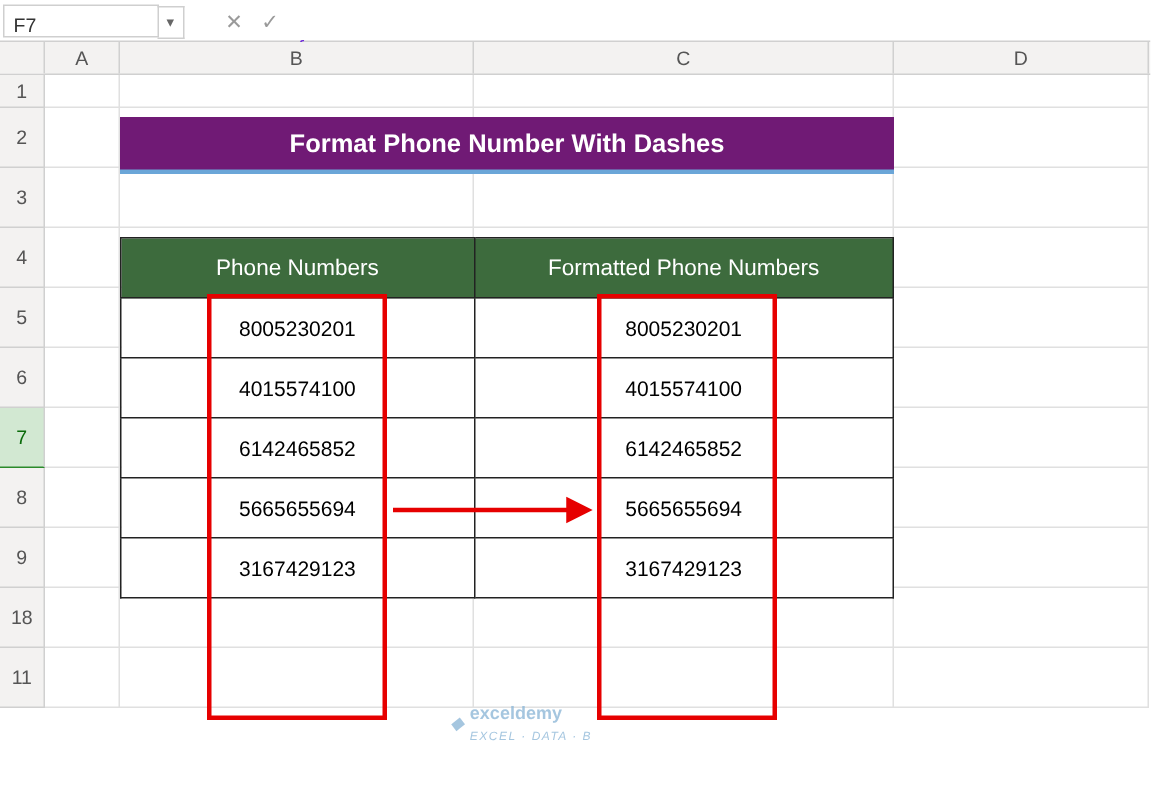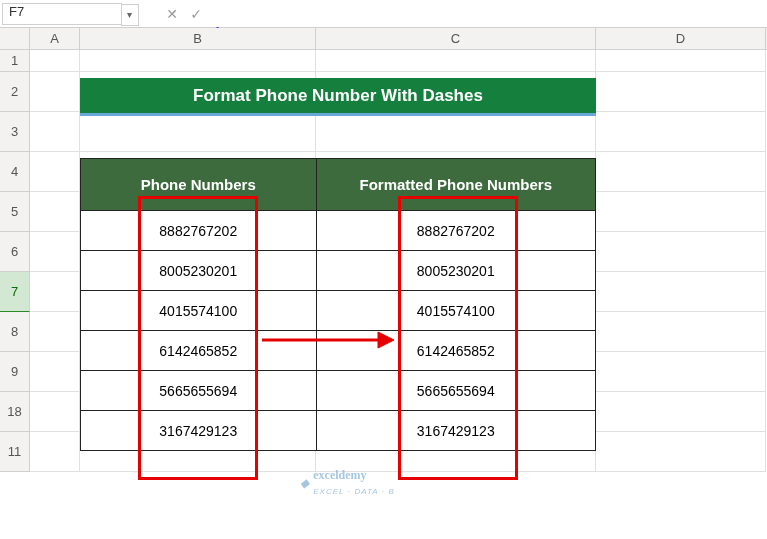--- a/index.html
+++ b/index.html
@@ -1,20 +1,20 @@
 <!DOCTYPE html>
 <html><head>
 <meta charset="utf-8">
 <style>
 * { box-sizing: border-box; margin: 0; padding: 0; }
 body { font-family: "Segoe UI", Arial, sans-serif; font-size: 14px; background: #fff; width: 767px; height: 539px; overflow: hidden; position: relative; }
 
 
 .formula-bar { height: 28px; border-bottom: 1px solid #d0d0d0; display: flex; align-items: center; background: #fff; padding-left: 2px; }
-.name-box { width: 120px; height: 22px; border: 1px solid #cfcfcf; background: #fff; display: flex; align-items: flex-start; padding: 0 6px; font-size: 13px; color: #333; position: relative; }
+.name-box { width: 104px; height: 22px; border: 1px solid #cfcfcf; background: #fff; display: flex; align-items: flex-end; padding: 0 6px; font-size: 13px; color: #333; position: relative; }
 .name-box-arrow { position: absolute; right: -18px; top: 0; width: 18px; height: 22px; border: 1px solid #cfcfcf; border-left: none; display: flex; align-items: center; justify-content: center; color: #666; font-size: 10px; }
 .fb-spacer { width: 38px; }
 .fb-btn { width: 24px; height: 22px; display: flex; align-items: center; justify-content: center; color: #9a9a9a; font-size: 14px; }
 .fx-label { font-style: italic; font-size: 13px; color: #6d28d9; margin-left: 6px; margin-top: 36px; }
 .formula-input { flex: 1; height: 22px; border: none; margin-left: 8px; font-size: 13px; }
 
 
 .grid-wrap { position: relative; }
 .col-headers { display: flex; height: 22px; background: #f3f2f1; border-bottom: 1px solid #d0d0d0; }
 .corner { width: 30px; border-right: 1px solid #d0d0d0; background: #f3f2f1; }
@@ -25,36 +25,36 @@
 .cell { border-right: 1px solid #e0e0e0; border-bottom: 1px solid #e0e0e0; position: relative; }
 
 .colA { width: 50px; }
 .colB { width: 236px; }
 .colC { width: 280px; }
 .colD { width: 170px; }
 
 .rowh.selected { background: #d2e8d2; color: #0a6b0a; border-bottom: 1px solid #2a8a2a; }
 
 
-.title-banner { position: absolute; left: 80px; top: 50px; width: 516px; height: 38px; background: #15803d; color: #fff; display: flex; align-items: center; justify-content: center; font-size: 17px; font-weight: 600; border-bottom: 3px solid #6ba6d8; }
+.title-banner { position: absolute; left: 80px; top: 50px; width: 516px; height: 38px; background: #701a75; color: #fff; display: flex; align-items: center; justify-content: center; font-size: 17px; font-weight: 600; border-bottom: 3px solid #6ba6d8; }
 
 
 .tbl { position: absolute; left: 80px; top: 130px; width: 516px; border-collapse: collapse; }
-.tbl th { background: #3d6b3d; color: #fff; font-weight: 700; font-size: 15px; height: 52px; border: 1px solid #222; }
+.tbl th { background: #3d6b3d; color: #fff; font-weight: 400; font-size: 15px; height: 40px; border: 1px solid #222; }
 .tbl td { height: 40px; border: 1px solid #222; text-align: center; font-size: 14px; background: #fff; }
 .th-b { width: 236px; }
 .th-c { width: 280px; margin-left: 37px; }
 
 
 .redbox { position: absolute; border: 3px solid #e60000; pointer-events: none; }
 .arrow { position: absolute; stroke: #e60000; fill: #e60000; pointer-events: none; }
 
 
 .watermark { position: absolute; left: 300px; top: 440px; font-size: 12px; color: #8fb8d8; font-style: italic; display: flex; align-items: center; gap: 4px; opacity: .8; }
-.watermark .brand { font-weight: 600; font-style: normal; font-family: Liberation Serif, serif; }
+.watermark .brand { font-weight: 600; font-style: normal; }
 .watermark .sub { font-size: 8px; letter-spacing: 1px; }
 </style>
 </head>
 <body>
 
 <div class="formula-bar">
   <div class="name-box">
     <span>F7</span>
     <span class="name-box-arrow">▾</span>
   </div>
@@ -156,24 +156,20 @@
 
   <table class="tbl">
     <thead>
       <tr>
         <th class="th-b">Phone Numbers</th>
         <th class="th-c">Formatted Phone Numbers</th>
       </tr>
     </thead>
     <tbody>
       <tr>
-          <td>8882767202</td>
-          <td>8882767202</td>
-        </tr>
-      <tr>
           <td>8005230201</td>
           <td>8005230201</td>
         </tr>
       <tr>
           <td>4015574100</td>
           <td>4015574100</td>
         </tr>
       <tr>
           <td>6142465852</td>
           <td>6142465852</td>

